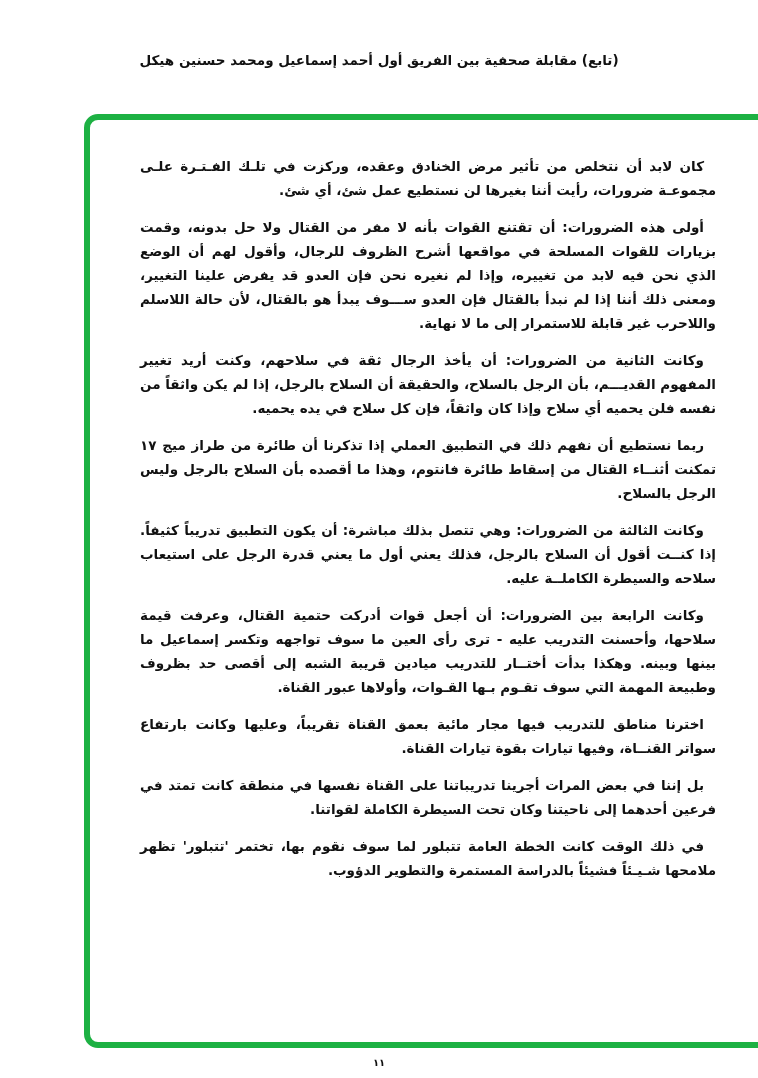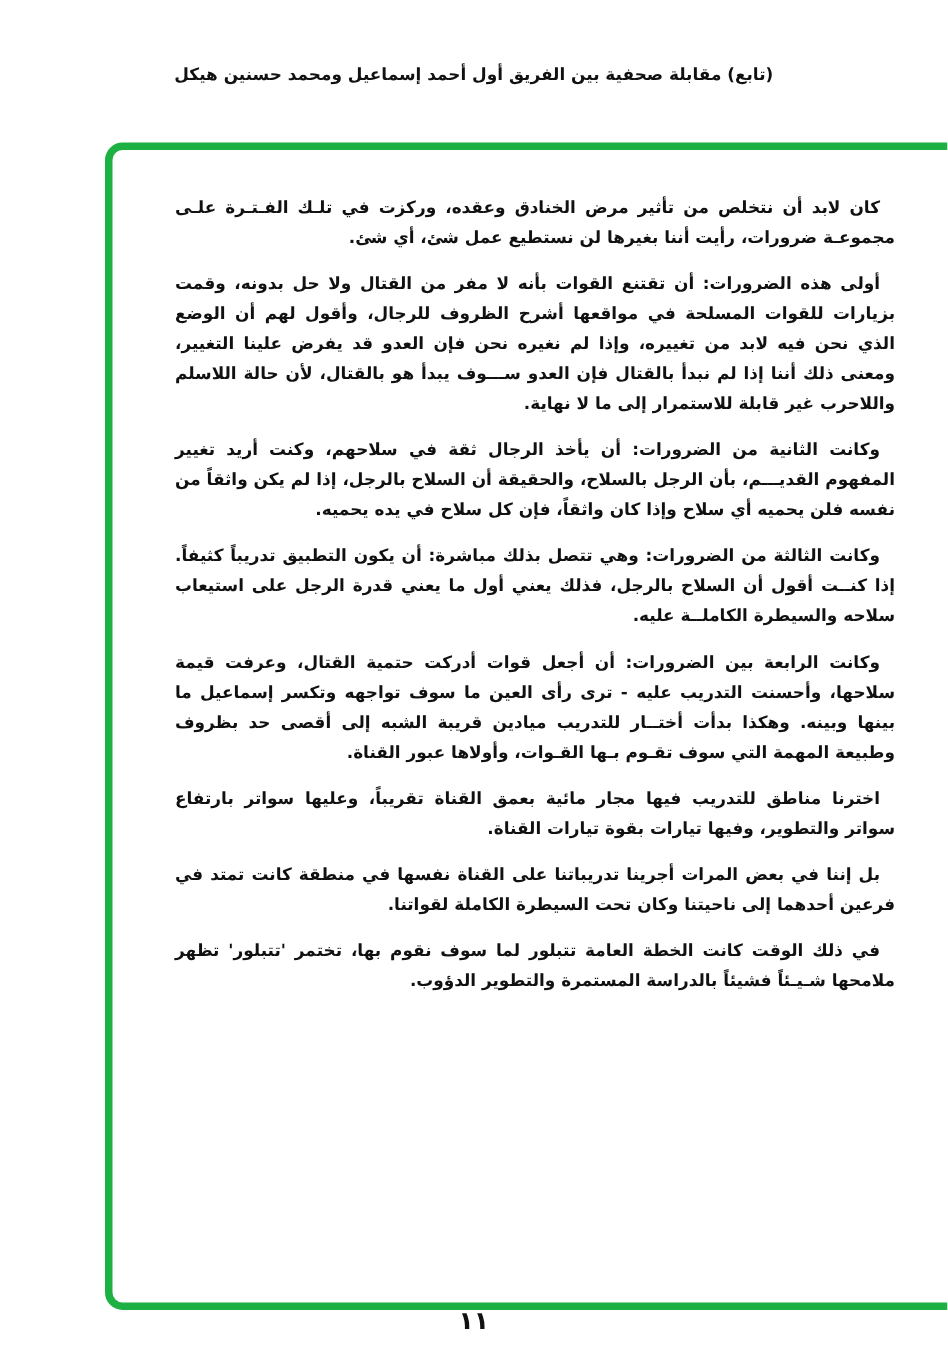--- a/index.html
+++ b/index.html
@@ -49,38 +49,39 @@
     text-align: justify;
     text-indent: 12px;
   }
   .page-number {
     position: absolute;
     bottom: 10px;
     left: 0;
     right: 0;
     text-align: center;
     font-weight: bold;
-    font-size: 20px;
+    font-size: 10px;
   }
 </style>
 </head>
 <body>
 
 <div class="page">
 
   <div class="header">(تابع) مقابلة صحفية بين الفريق أول أحمد إسماعيل ومحمد حسنين هيكل</div>
 
   <div class="frame" style="border-color: rgb(29, 177, 67); margin-left: 48px;">
     <div class="content">
       <p>كان لابد أن نتخلص من تأثير مرض الخنادق وعقده، وركزت في تلـك الفـتـرة علـى مجموعـة ضرورات، رأيت أننا بغيرها لن نستطيع عمل شئ، أي شئ.</p>
       <p>أولى هذه الضرورات: أن تقتنع القوات بأنه لا مفر من القتال ولا حل بدونه، وقمت بزيارات للقوات المسلحة في مواقعها أشرح الظروف للرجال، وأقول لهم أن الوضع الذي نحن فيه لابد من تغييره، وإذا لم نغيره نحن فإن العدو قد يفرض علينا التغيير، ومعنى ذلك أننا إذا لم نبدأ بالقتال فإن العدو ســـوف يبدأ هو بالقتال، لأن حالة اللاسلم واللاحرب غير قابلة للاستمرار إلى ما لا نهاية.</p>
       <p>وكانت الثانية من الضرورات: أن يأخذ الرجال ثقة في سلاحهم، وكنت أريد تغيير المفهوم القديـــم، بأن الرجل بالسلاح، والحقيقة أن السلاح بالرجل، إذا لم يكن واثقاً من نفسه فلن يحميه أي سلاح وإذا كان واثقاً، فإن كل سلاح في يده يحميه.</p>
+      <p>ربما نستطيع أن نفهم ذلك في التطبيق العملي إذا تذكرنا أن طائرة من طراز ميج ١٧ تمكنت أثنــاء القتال من إسقاط طائرة فانتوم، وهذا ما أقصده بأن السلاح بالرجل وليس الرجل بالسلاح.</p>
       <p>وكانت الثالثة من الضرورات: وهي تتصل بذلك مباشرة: أن يكون التطبيق تدريباً كثيفاً. إذا كنــت أقول أن السلاح بالرجل، فذلك يعني أول ما يعني قدرة الرجل على استيعاب سلاحه والسيطرة الكاملــة عليه.</p>
       <p>وكانت الرابعة بين الضرورات: أن أجعل قوات أدركت حتمية القتال، وعرفت قيمة سلاحها، وأحسنت التدريب عليه - ترى رأى العين ما سوف تواجهه وتكسر إسماعيل ما بينها وبينه. وهكذا بدأت أختــار للتدريب ميادين قريبة الشبه إلى أقصى حد بظروف وطبيعة المهمة التي سوف تقـوم بـها القـوات، وأولاها عبور القناة.</p>
-      <p>اخترنا مناطق للتدريب فيها مجار مائية بعمق القناة تقريباً، وعليها سواتر بارتفاع سواتر والتطوير، وفيها تيارات بقوة تيارات القناة.</p>
+      <p>اخترنا مناطق للتدريب فيها مجار مائية بعمق القناة تقريباً، وعليها وكانت بارتفاع سواتر القنــاة، وفيها تيارات بقوة تيارات القناة.</p>
       <p>بل إننا في بعض المرات أجرينا تدريباتنا على القناة نفسها في منطقة كانت تمتد في فرعين أحدهما إلى ناحيتنا وكان تحت السيطرة الكاملة لقواتنا.</p>
       <p>في ذلك الوقت كانت الخطة العامة تتبلور لما سوف نقوم بها، تختمر 'تتبلور' تظهر ملامحها شـيـئاً فشيئاً بالدراسة المستمرة والتطوير الدؤوب.</p>
     </div>
   </div>
 
   <div class="page-number">١١</div>
 
 </div>
 
 </body></html>

